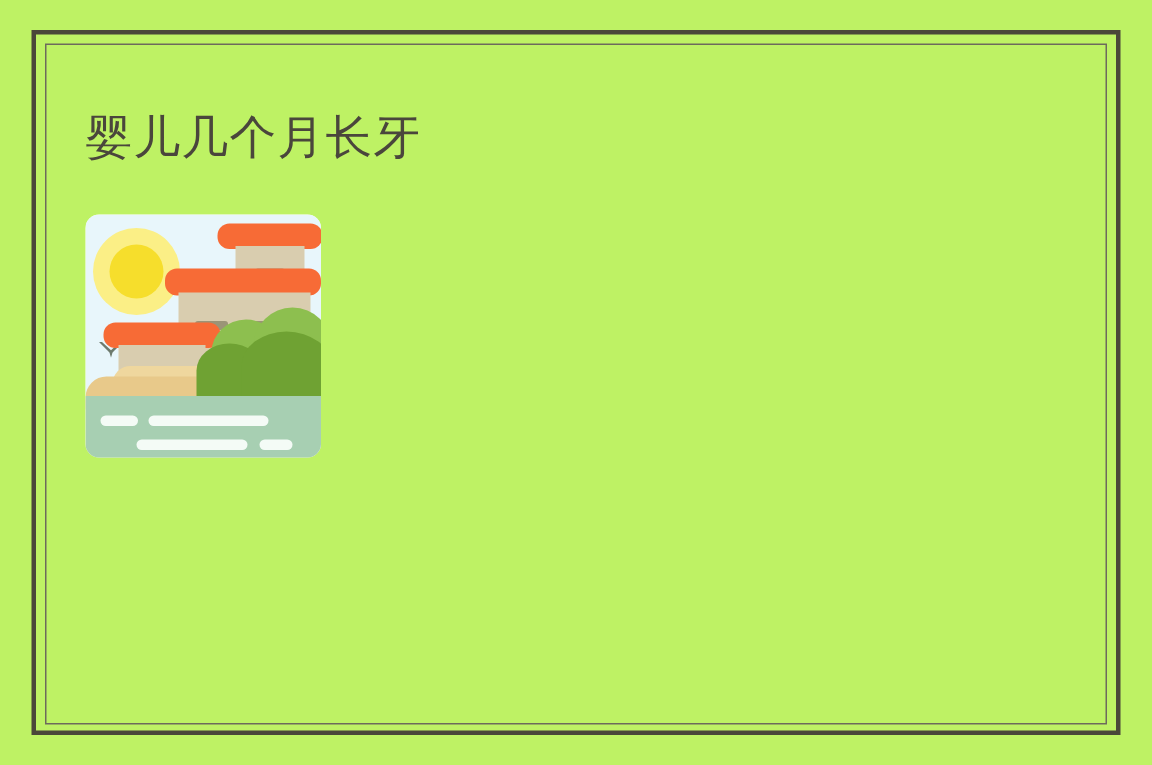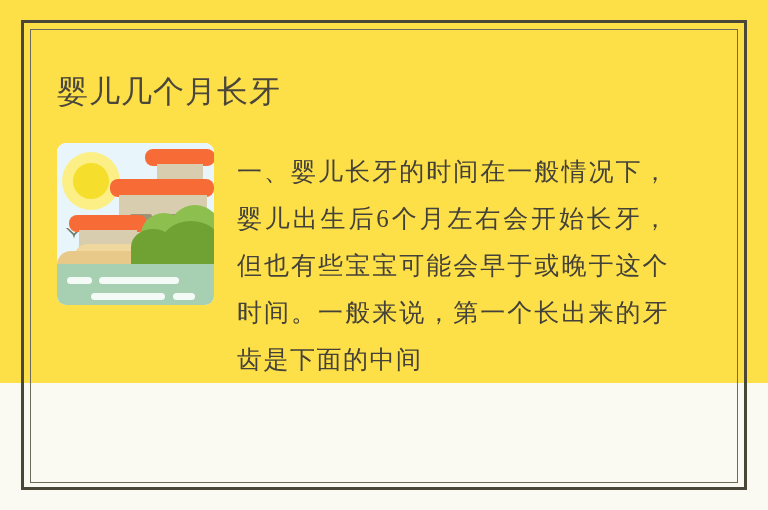--- a/index.html
+++ b/index.html
@@ -10,22 +10,22 @@
     width: 768px;
     height: 510px;
     background: #fbfaf2;
     font-family: "Liberation Sans", sans-serif;
     overflow: hidden;
   }
 
   .page {
     position: relative;
     width: 768px;
-    height: 383px;
-    background: #fde047;
+    height: 510px;
+    background: #bef264;
     box-sizing: border-box;
   }
 
   
   .frame-outer {
     position: absolute;
     left: 21px;
     top: 20px;
     width: 726px;
     height: 470px;
@@ -234,16 +234,15 @@
       <div class="bush bush-c"></div>
       <div class="bush bush-d"></div>
 
       <div class="water"></div>
       <div class="wave wv1"></div>
       <div class="wave wv2"></div>
       <div class="wave wv3"></div>
       <div class="wave wv4"></div>
     </div>
 
-    <div class="body-copy">一、婴儿长牙的时间在一般情况下，婴儿出生后6个月左右会开始长牙，但也有些宝宝可能会早于或晚于这个时间。一般来说，第一个长出来的牙齿是下面的中间</div>
 
   </div>
 </div>
 
 </body></html>

